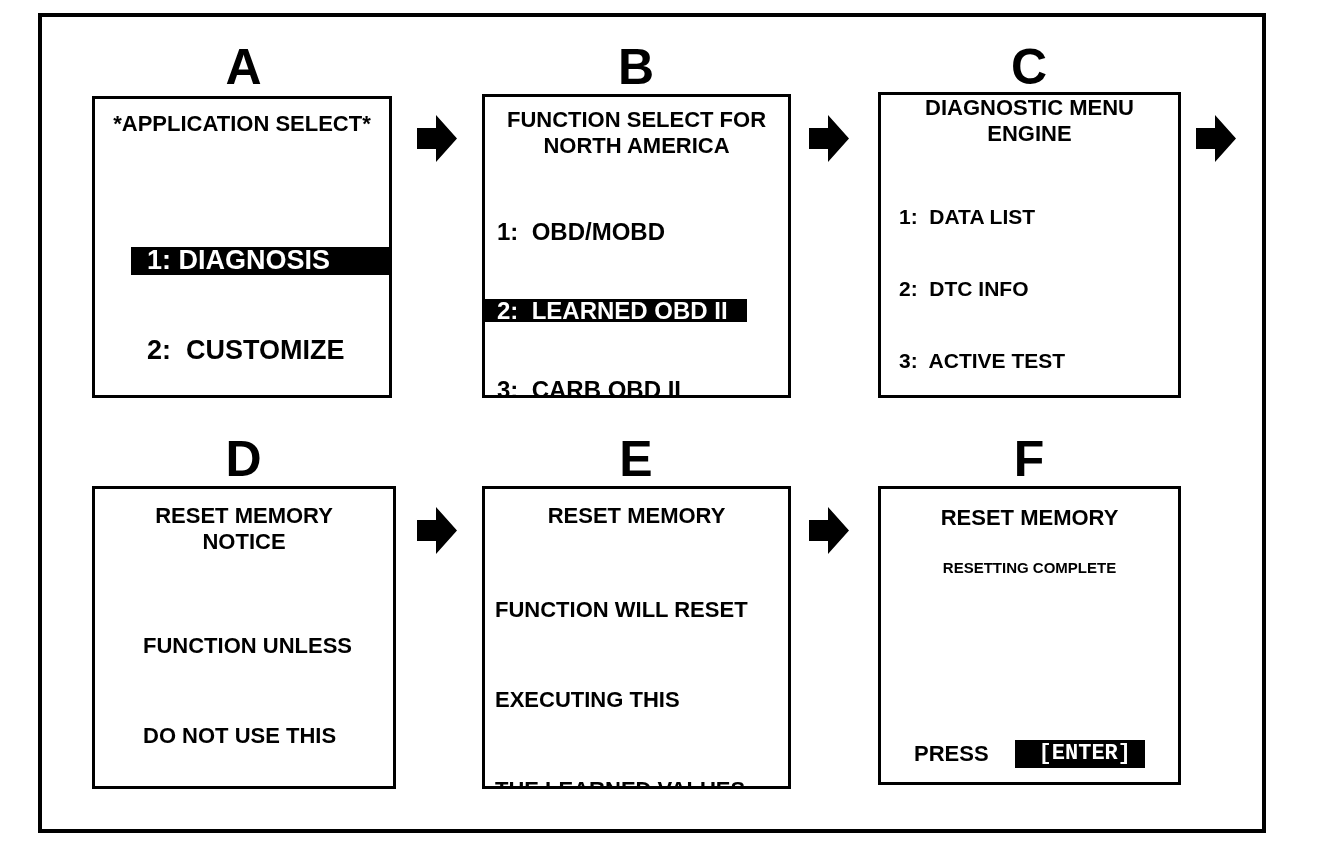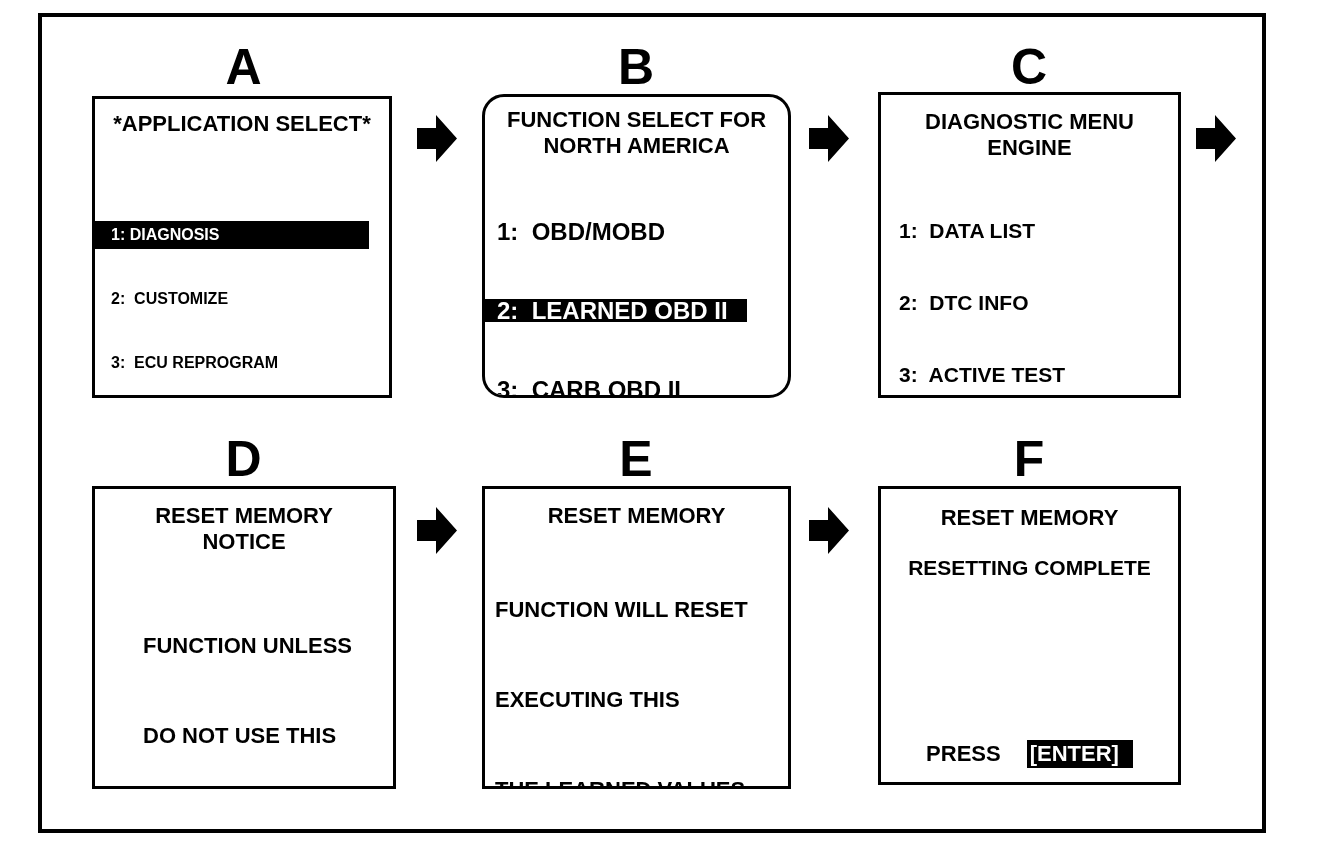--- a/index.html
+++ b/index.html
@@ -23,52 +23,52 @@
   }
   .screen-title { text-align:center; font-size:22px; line-height:26px; white-space:pre; }
   .menu { white-space:pre; }
   .menu .row { white-space:pre; }
   .hl { background:#000; color:#fff; }
   .inv { background:#000; color:#fff; }
   .arrow { position:absolute; }
 
   
   .pa { left:92px;  top:96px;  width:300px; height:302px; padding-top:12px; }
-  .pa .menu { margin-top:48px; font-size:16px; }
+  .pa .menu { margin-top:48px; font-size:27px;margin-left:36px; }
   .pa .row { height:28px; line-height:27px; padding-left:16px; }
   .pa .hl { width:274px; }
 
   
-  .pb { left:482px; top:94px;  width:309px; height:304px; padding-top:10px;border-radius:22px; }
+  .pb { left:482px; top:94px;  width:309px; height:304px; padding-top:10px; }
   .pb .menu { margin-top:5px; font-size:24px; }
   .pb .row { height:23px; line-height:23px; padding-left:12px; }
   .pb .hl { width:262px; }
 
   
-  .pc { left:878px; top:92px;  width:303px; height:306px; padding-top:14px; }
+  .pc { left:878px; top:92px;  width:303px; height:306px; }
   .pc .menu { margin-top:10px; font-size:21px; }
   .pc .row { height:24px; line-height:24px; padding-left:18px; }
 
   
   .pd { left:92px;  top:486px; width:304px; height:303px; padding-top:14px; }
   .d-para1 { margin:16px 0 0 48px; font-size:22px; line-height:30px; white-space:pre; }
 
   
   .pe { left:482px; top:486px; width:309px; height:303px; padding-top:14px; }
   .e-body { margin:6px 0 0 10px; font-size:22px; line-height:30px; white-space:pre; }
 
   
   .pf { left:878px; top:486px; width:303px; height:299px; padding-top:16px; }
-  .f-status { margin-top:24px; text-align:center; font-size:21px; line-height:26px; }
+  .f-status { margin-top:24px; text-align:center; font-size:15px; line-height:26px; }
   .press-line {
     position:absolute; bottom:14px; left:0; right:0;
     display:flex; justify-content:center; align-items:center; gap:26px;
     font-size:22px; line-height:26px;
   }
-  .press-line .inv { padding:1px 14px 1px 3px; }
+  .press-line .inv { padding:1px 14px 1px 24px;font-family:Liberation Mono, monospace; }
 </style>
 </head>
 <body>
 
 <div class="frame"></div>
 
 <div class="plabel" style="left:92px;top:42px;width:304px;">A</div>
 <div class="plabel" style="left:482px;top:42px;width:309px;">B</div>
 <div class="plabel" style="left:878px;top:42px;width:303px;">C</div>
 <div class="plabel" style="left:92px;top:434px;width:304px;">D</div>

